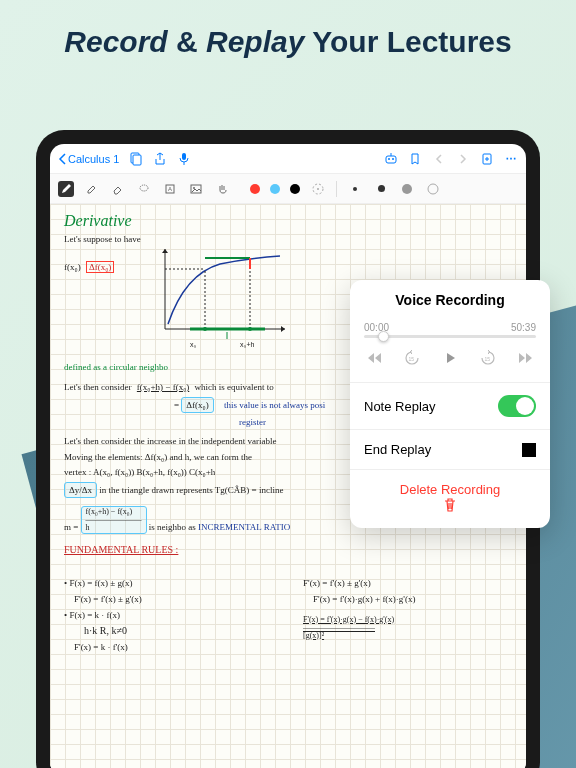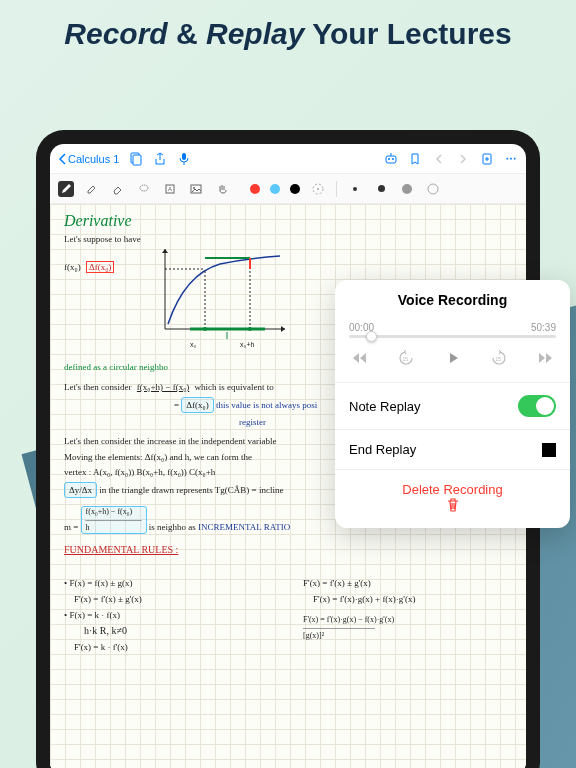--- a/index.html
+++ b/index.html
@@ -16,21 +16,21 @@
   bottom: -100px;
   right: -100px;
   width: 600px;
   height: 500px;
   background: linear-gradient(135deg, #4a7a8c 0%, #6b9db0 100%);
   transform: rotate(-15deg);
   z-index: 0;
 }
 .hero-title {
   text-align: center;
-  padding: 16px 20px 16px;
+  padding: 24px 20px 16px;
   font-size: 30px;
   font-weight: 700;
   color: #15304a;
   line-height: 1.2;
 }
 .hero-title em { font-style: italic; font-weight: 800; }
 .ipad-frame {
   position: absolute;
   left: 36px;
   top: 130px;
@@ -109,23 +109,23 @@
 }
 .section-title {
   font-family: cursive;
   color: #c62828;
   font-size: 10px;
   margin-top: 10px;
   text-decoration: underline;
 }
 .popup {
   position: absolute;
-  right: 6px;
+  right: 26px;
   top: 280px;
-  width: 235px;
+  width: 200px;
   background: #fff;
   border-radius: 12px;
   box-shadow: 0 8px 30px rgba(0,0,0,.2);
   z-index: 10;
   overflow: hidden;
   font-size: 13px;
 }
 .popup-header {
   text-align: center;
   padding: 12px 0 8px;
@@ -324,21 +324,21 @@
 
       <div style="margin-top:115px;" class="hw-line hw-green">defined as a circular neighbo</div>
 
       <div class="hw-line" style="margin-top:8px;">
         <span class="hw-black">Let's then consider</span>
         <span class="hw-black" style="text-decoration:underline;margin:0 3px;">f(x₀+h) − f(x₀)</span>
         <span class="hw-black">which is equivalent to</span>
       </div>
       <div class="hw-line" style="margin-left:110px;">
         = <span class="formula-box hw-black">Δf(x₀)</span>
-        <span class="hw-blue" style="margin-left:0;">this value is not always posi</span>
+        <span class="hw-blue" style="margin-left:8px;">this value is not always posi</span>
       </div>
       <div class="hw-line hw-blue" style="margin-left:175px;">register</div>
 
       <div class="hw-line hw-black" style="margin-top:6px;">Let's then consider the increase in the independent variable</div>
       <div class="hw-line hw-black">Moving the elements: Δf(x₀) and h, we can form the</div>
       <div class="hw-line hw-black">vertex : A(x₀, f(x₀))   B(x₀+h, f(x₀))   C(x₀+h</div>
       <div class="hw-line">
         <span class="formula-box hw-black">Δy/Δx</span>
         <span class="hw-black">in the triangle drawn represents Tg(CÂB) = incline</span>
       </div>
@@ -358,21 +358,21 @@
         <div style="flex:1;">
           <div class="hw-line hw-black">• F(x) = f(x) ± g(x)</div>
           <div class="hw-line hw-black" style="margin-left:10px;">F'(x) = f'(x) ± g'(x)</div>
           <div class="hw-line hw-black">• F(x) = k · f(x)</div>
           <div class="hw-line hw-black" style="font-size:10px;margin-left:20px;">h·k R, k≠0</div>
           <div class="hw-line hw-black" style="margin-left:10px;">F'(x) = k · f'(x)</div>
         </div>
         <div style="flex:1;">
           <div class="hw-line hw-black">F'(x) = f'(x) ± g'(x)</div>
           <div class="hw-line hw-black" style="margin-left:10px;">F'(x) = f'(x)·g(x) + f(x)·g'(x)</div>
-          <div class="hw-line hw-black" style="margin-top:10px;white-space:pre;font-size:8px;line-height:1;">F'(x) = f'(x)·g(x) − f(x)·g'(x)
+          <div class="hw-line hw-black" style="margin-top:10px;white-space:pre;font-size:8px;line-height:1;text-decoration:underline;">F'(x) = f'(x)·g(x) − f(x)·g'(x)
 —————————
 [g(x)]²</div>
         </div>
       </div>
     </div>
   </div>
 </div>
 
 <div class="popup">
   <div class="popup-header">Voice Recording</div>

